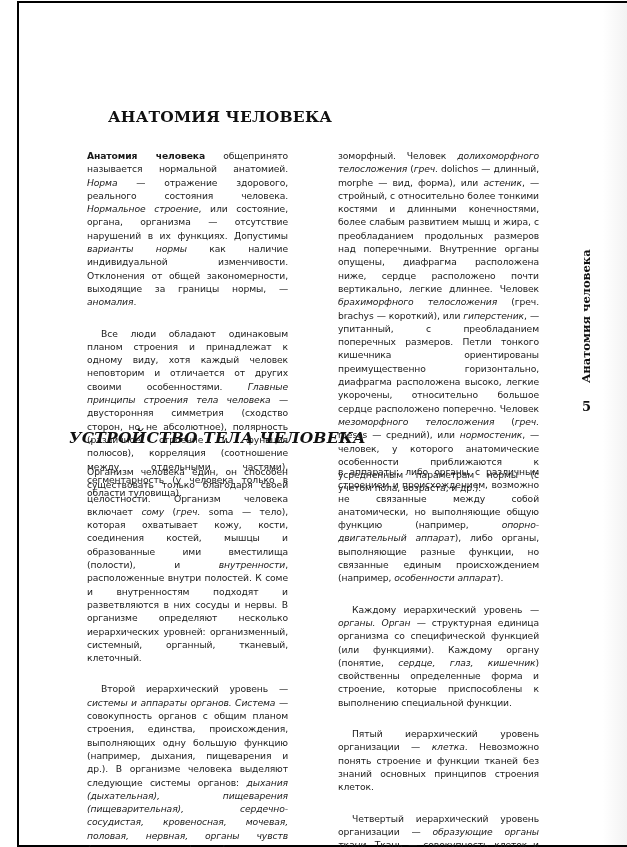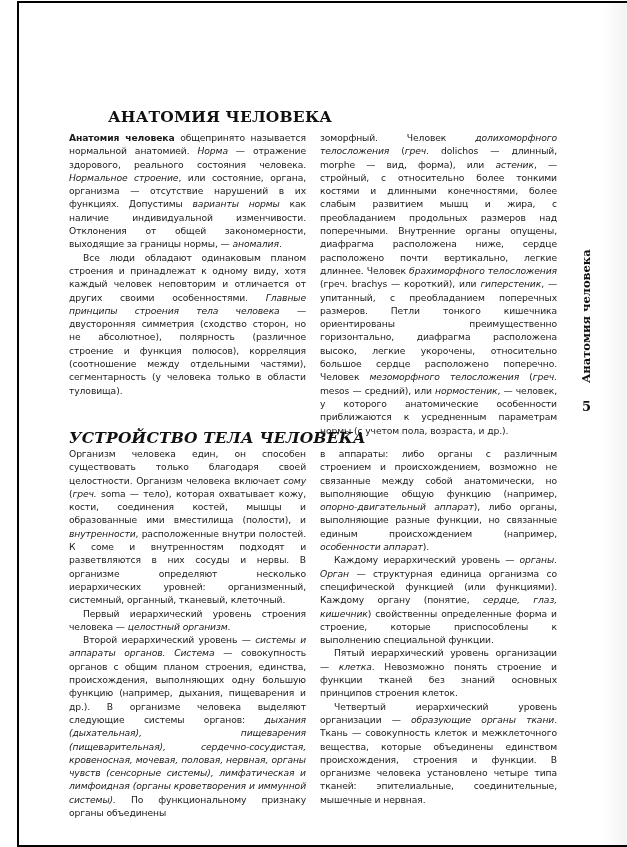--- a/index.html
+++ b/index.html
@@ -7,21 +7,21 @@
   .page {
     position: absolute; left: 17px; top: 1px; width: 621px; height: 842px;
     border: 2px solid #000; background: linear-gradient(to right, #ffffff 0%, #ffffff 94%, #ececec 100%);
     box-sizing: content-box;
   }
   .col {
     position: absolute; width: 237px;
     font-family: "DejaVu Sans", sans-serif; font-size: 9.2px; line-height: 13.3px;
     color: #1a1a1a; text-align: justify; hyphens: manual; letter-spacing: -0.1px;
   }
-  .col p { margin: 0; text-indent: 0; }
+  .col p { margin: 18px; text-indent: 0; }
   .col p.ind { text-indent: 14px; }
   .col i { font-style: italic; }
   .col b { font-weight: bold; }
   .h1 {
     position: absolute; font-family: "DejaVu Serif", serif; font-weight: bold;
     font-size: 15.5px; letter-spacing: 0.2px; color: #111; white-space: nowrap;
   }
   .side-title {
     position: absolute; left: 560px; top: 238px; width: 24px; height: 150px;
     font-family: "DejaVu Serif", serif; font-weight: bold; font-size: 11.5px; color: #111;
@@ -47,21 +47,20 @@
       <p><span>зоморфный. Человек </span><i>долихоморфного телосложения</i><span> (</span><i>греч.</i><span> dolichos — длинный, morphe — вид, форма), или </span><i>астеник</i><span>, — стройный, с относительно более тонкими костями и длинными конечностями, более слабым развитием мышц и жира, с преобладанием продольных размеров над поперечными. Внутренние органы опущены, диафрагма расположена ниже, сердце расположено почти вертикально, легкие длиннее. Человек </span><i>брахиморфного телосложения</i><span> (греч. brachys — короткий), или </span><i>гиперстеник</i><span>, — упитанный, с преобладанием поперечных размеров. Петли тонкого кишечника ориентированы преимущественно горизонтально, диафрагма расположена высоко, легкие укорочены, относительно большое сердце расположено поперечно. Человек </span><i>мезоморфного телосложения</i><span> (</span><i>греч.</i><span> mesos — средний), или </span><i>нормостеник</i><span>, — человек, у которого анатомические особенности приближаются к усредненным параметрам нормы (с учетом пола, возраста, и др.).</span></p>
     </div>
 
   <div class="side-title">Анатомия человека</div>
   <div class="page-num">5</div>
 
   <div class="h1" style="left:50px; top:425px;font-style:italic;">УСТРОЙСТВО ТЕЛА ЧЕЛОВЕКА</div>
 
   <div class="col" style="left:50px; top:444px;">
       <p><span>Организм человека един, он способен существовать только благодаря своей целостности. Организм человека включает </span><i>сому</i><span> (</span><i>греч.</i><span> soma — тело), которая охватывает кожу, кости, соединения костей, мышцы и образованные ими вместилища (полости), и </span><i>внутренности</i><span>, расположенные внутри полостей. К соме и внутренностям подходят и разветвляются в них сосуды и нервы. В организме определяют несколько иерархических уровней: организменный, системный, органный, тканевый, клеточный.</span></p>
-      <p class="ind"><span>Первый иерархический уровень строения человека — </span><i>целостный организм</i><span>.</span></p>
       <p class="ind"><span>Второй иерархический уровень — </span><i>системы и аппараты органов. Система</i><span> — совокупность органов с общим планом строения, единства, происхождения, выполняющих одну большую функцию (например, дыхания, пищеварения и др.). В организме человека выделяют следующие системы органов: </span><i>дыхания (дыхательная), пищеварения (пищеварительная), сердечно-сосудистая, кровеносная, мочевая, половая, нервная, органы чувств (сенсорные системы), лимфатическая и лимфоидная (органы кроветворения и иммунной системы).</i><span> По функциональному признаку органы объединены</span></p>
     </div>
   <div class="col" style="left:301px; top:444px;">
       <p><span>в аппараты: либо органы с различным строением и происхождением, возможно не связанные между собой анатомически, но выполняющие общую функцию (например, </span><i>опорно-двигательный аппарат</i><span>), либо органы, выполняющие разные функции, но связанные единым происхождением (например, </span><i>особенности аппарат</i><span>).</span></p>
       <p class="ind"><span>Каждому иерархический уровень — </span><i>органы. Орган</i><span> — структурная единица организма со специфической функцией (или функциями). Каждому органу (понятие, </span><i>сердце, глаз, кишечник</i><span>) свойственны определенные форма и строение, которые приспособлены к выполнению специальной функции.</span></p>
       <p class="ind"><span>Пятый иерархический уровень организации — </span><i>клетка</i><span>. Невозможно понять строение и функции тканей без знаний основных принципов строения клеток.</span></p>
       <p class="ind"><span>Четвертый иерархический уровень организации — </span><i>образующие органы ткани</i><span>. Ткань — совокупность клеток и межклеточного вещества, которые объединены единством происхождения, строения и функции. В организме человека установлено четыре типа тканей: эпителиальные, соединительные, мышечные и нервная.</span></p>
     </div>
 
 </div>

